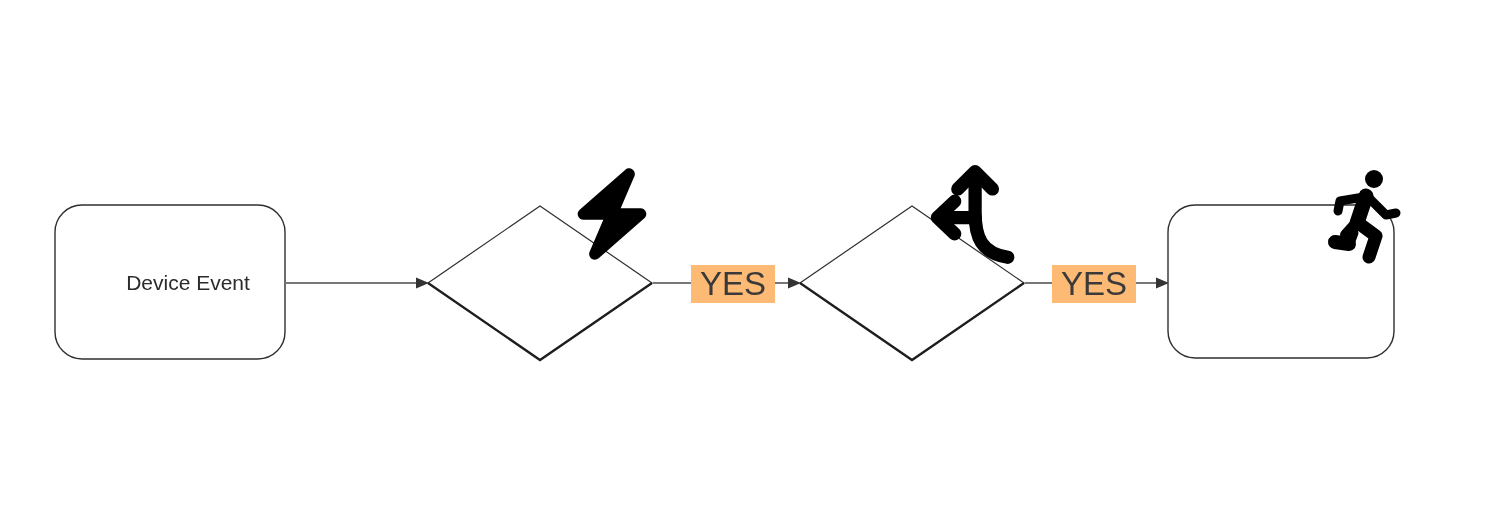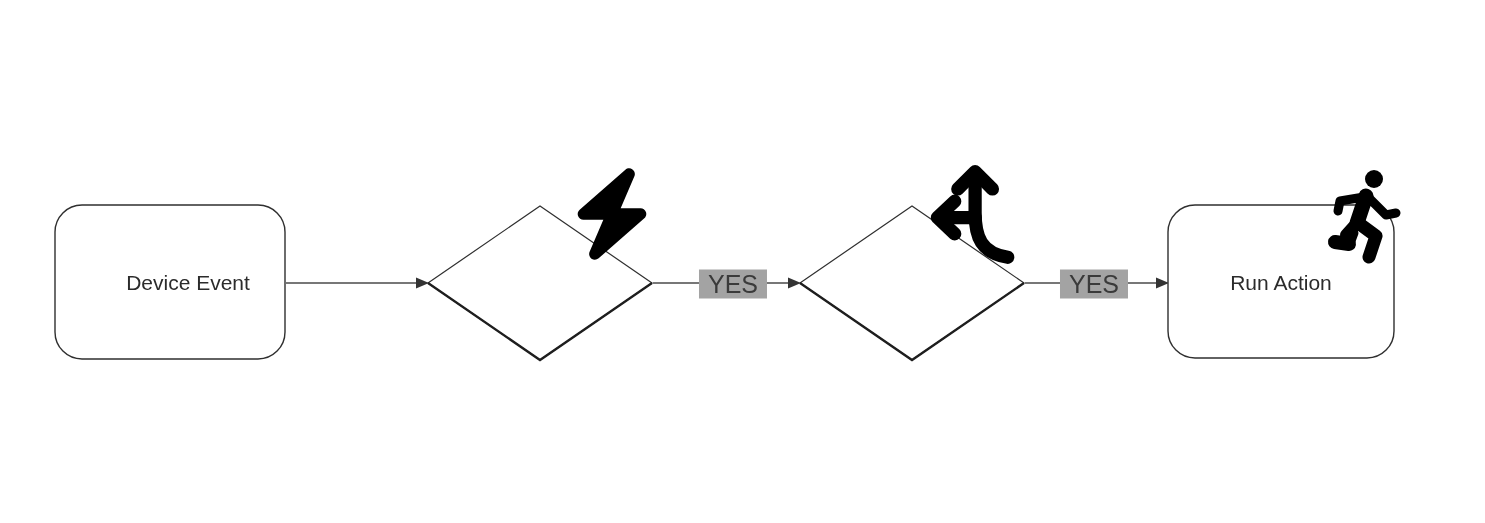--- a/index.html
+++ b/index.html
@@ -26,23 +26,23 @@
     justify-content: center;
     text-align: center;
     font-size: 21px;
     line-height: 29px;
     color: #2b2b2b;
     pointer-events: none;
   }
   .edge-label {
     position: absolute;
     transform: translate(-50%, -50%);
-    font-size: 25px;
+    font-size: 33px;
     color: #3a3a3a;
-    background: #a3a3a3;
+    background: #fdba74;
     padding: 0 9px;
     white-space: nowrap;
   }
   .icon {
     position: absolute;
   }
 </style>
 </head>
 <body>
 
@@ -67,21 +67,20 @@
     <line x1="1025" y1="283" x2="1158" y2="283" stroke="#4a4a4a" stroke-width="1.6"></line>
     <polygon points="1169,283 1156,277.5 1156,288.5" fill="#333333"></polygon>
 
     <rect x="1168" y="205" width="226" height="153" rx="27" ry="27" fill="#ffffff" stroke="#2f2f2f" stroke-width="1.4"></rect>
   </svg>
 
   <div class="node-label" style="left:55px; top:205px; width:266px; height:154px;border-radius:32px;">Device Event</div>
 
 
 
-  <div class="node-label" style="left:1168px; top:206px; width:226px; height:153px;">Run Action</div>
 
   <div class="edge-label" style="left:733px; top:284px;">YES</div>
 
   <div class="edge-label" style="left:1094px; top:284px;">YES</div>
 
   <svg class="icon" style="left:572px; top:164px;" width="80" height="100" viewBox="0 0 448 512">
     <path fill="#000000" d="M349.4 44.6c5.9-13.7 1.5-29.7-10.6-38.5s-28.6-8-39.9 1.8l-256 224c-10 8.8-13.6 22.9-8.9 35.3S50.7 288 64 288l111.5 0L98.6 467.4c-5.9 13.7-1.5 29.7 10.6 38.5s28.6 8 39.9-1.8l256-224c10-8.8 13.6-22.9 8.9-35.3s-16.6-20.7-29.9-20.7l-111.5 0L349.4 44.6z"></path>
   </svg>
 
   <svg class="icon" style="left:916px; top:161px;" width="107" height="110" viewBox="0 0 105 107">

